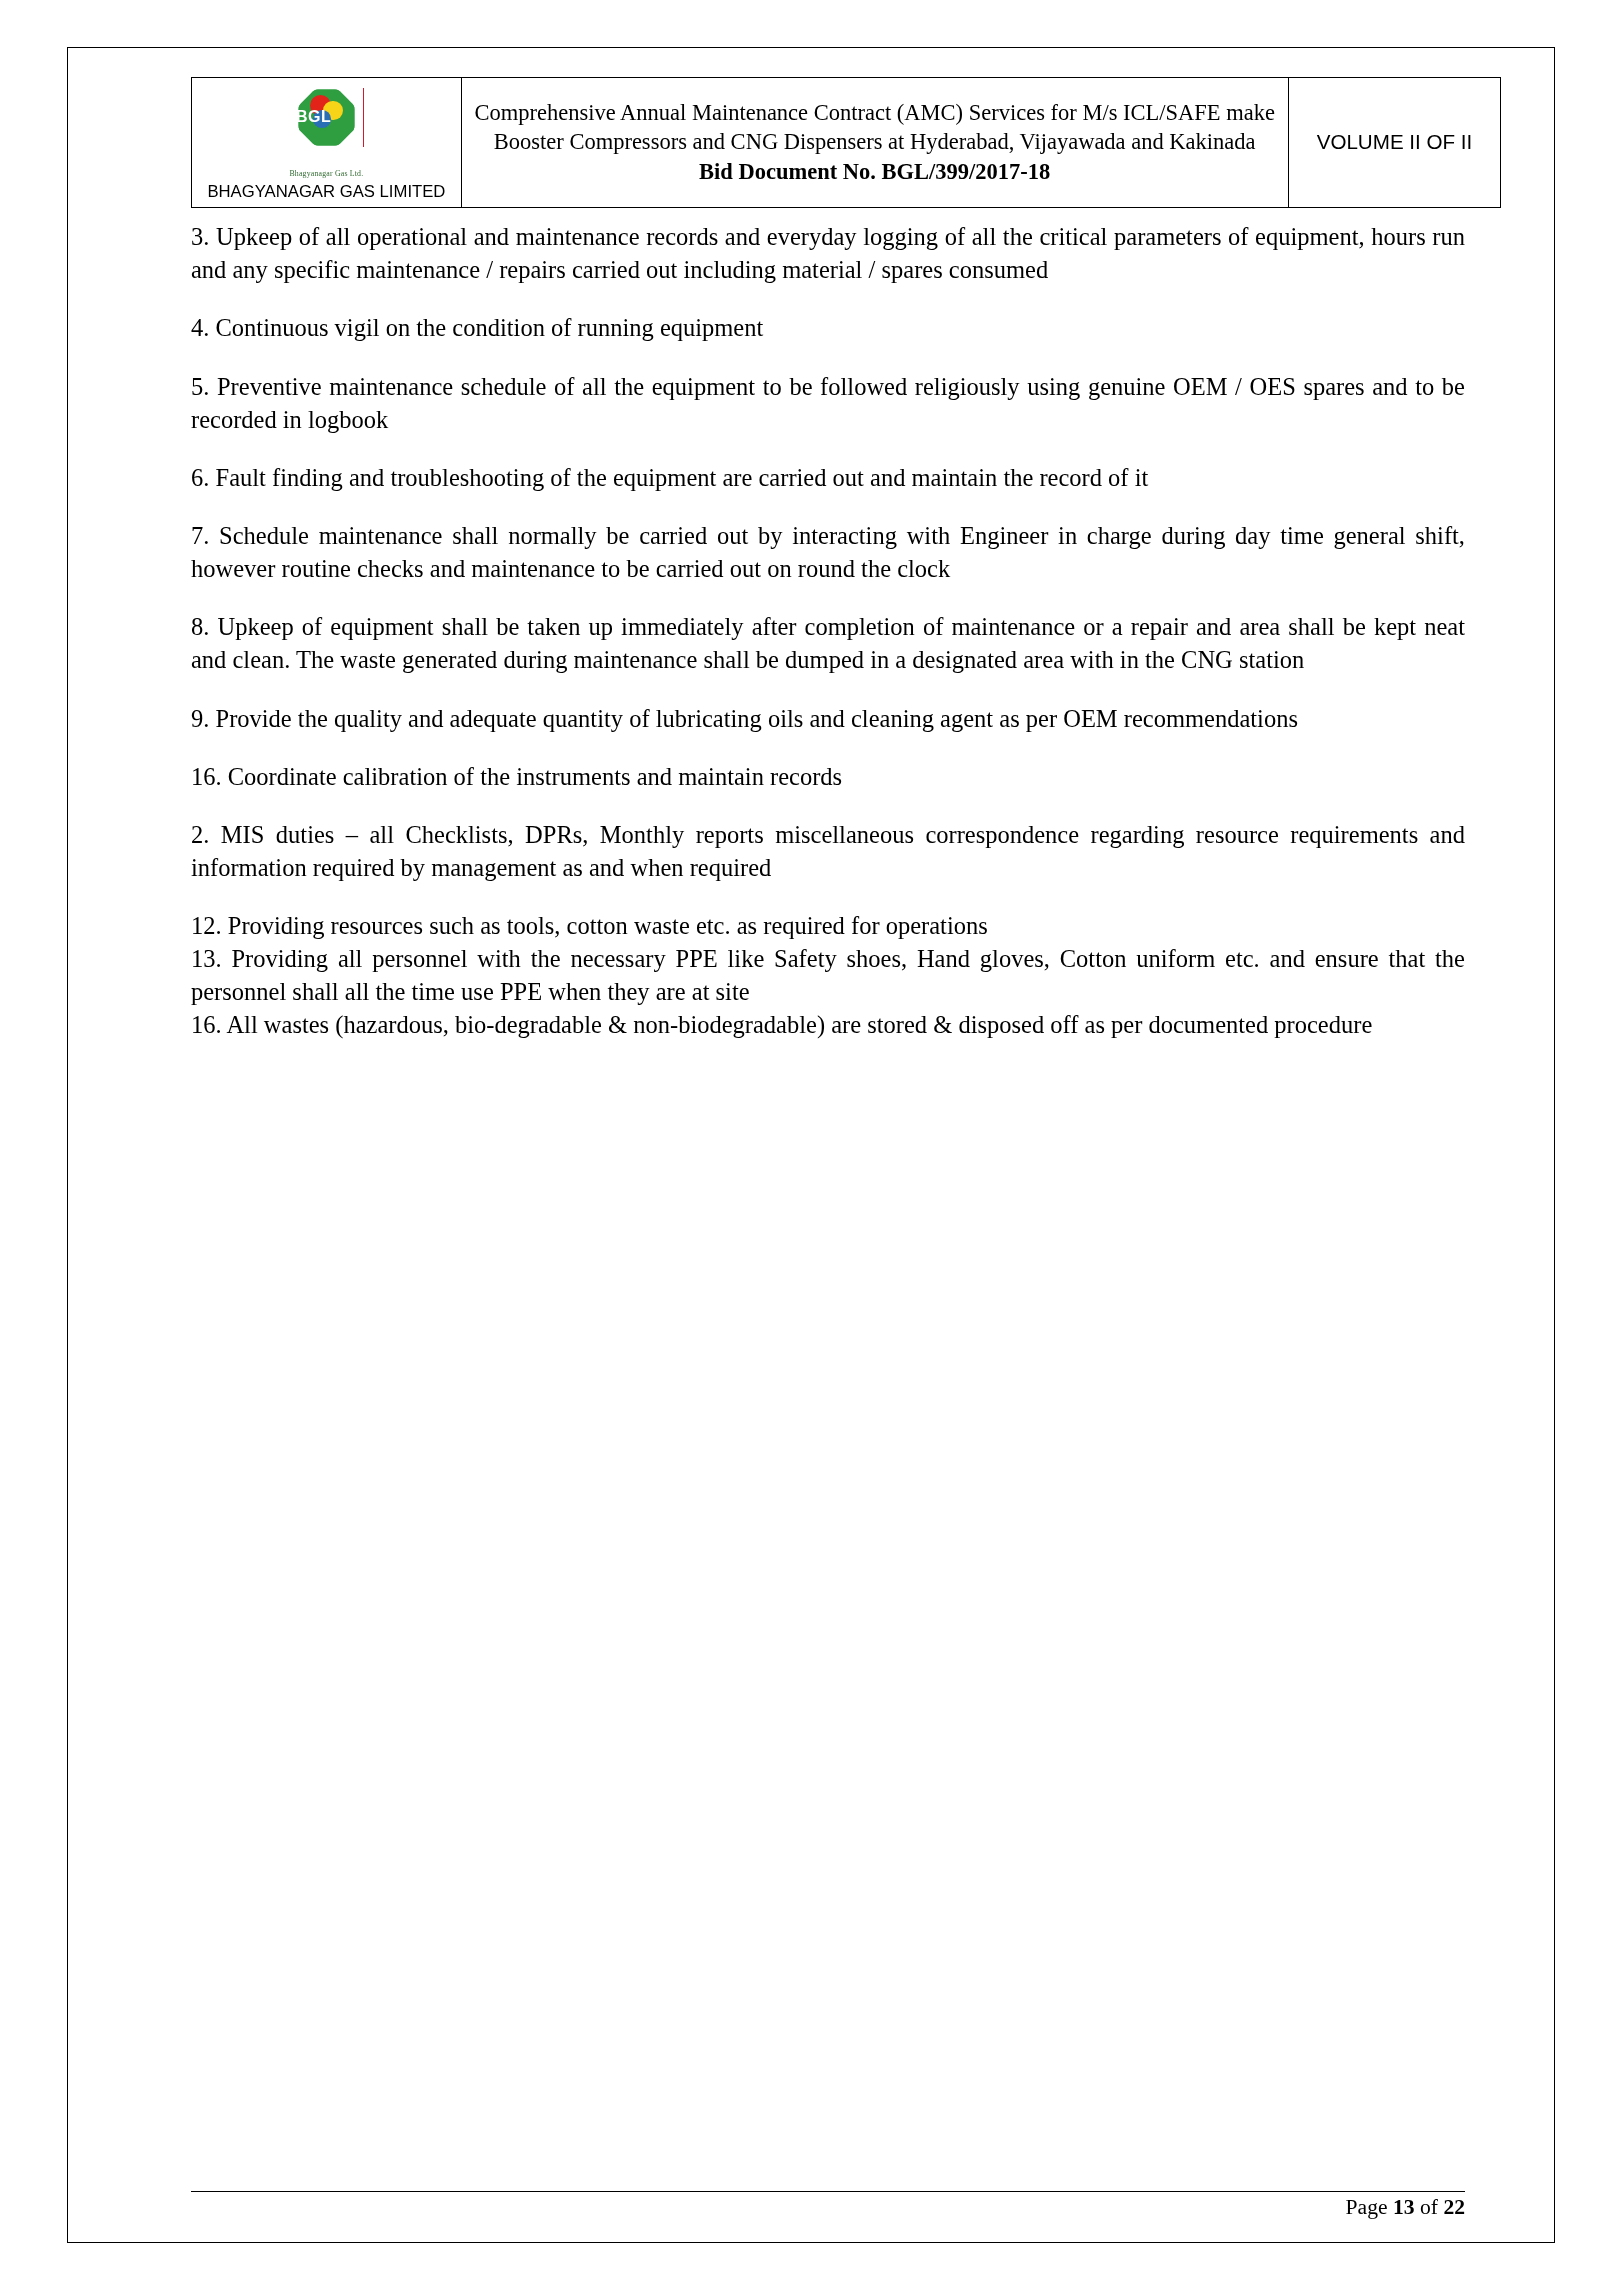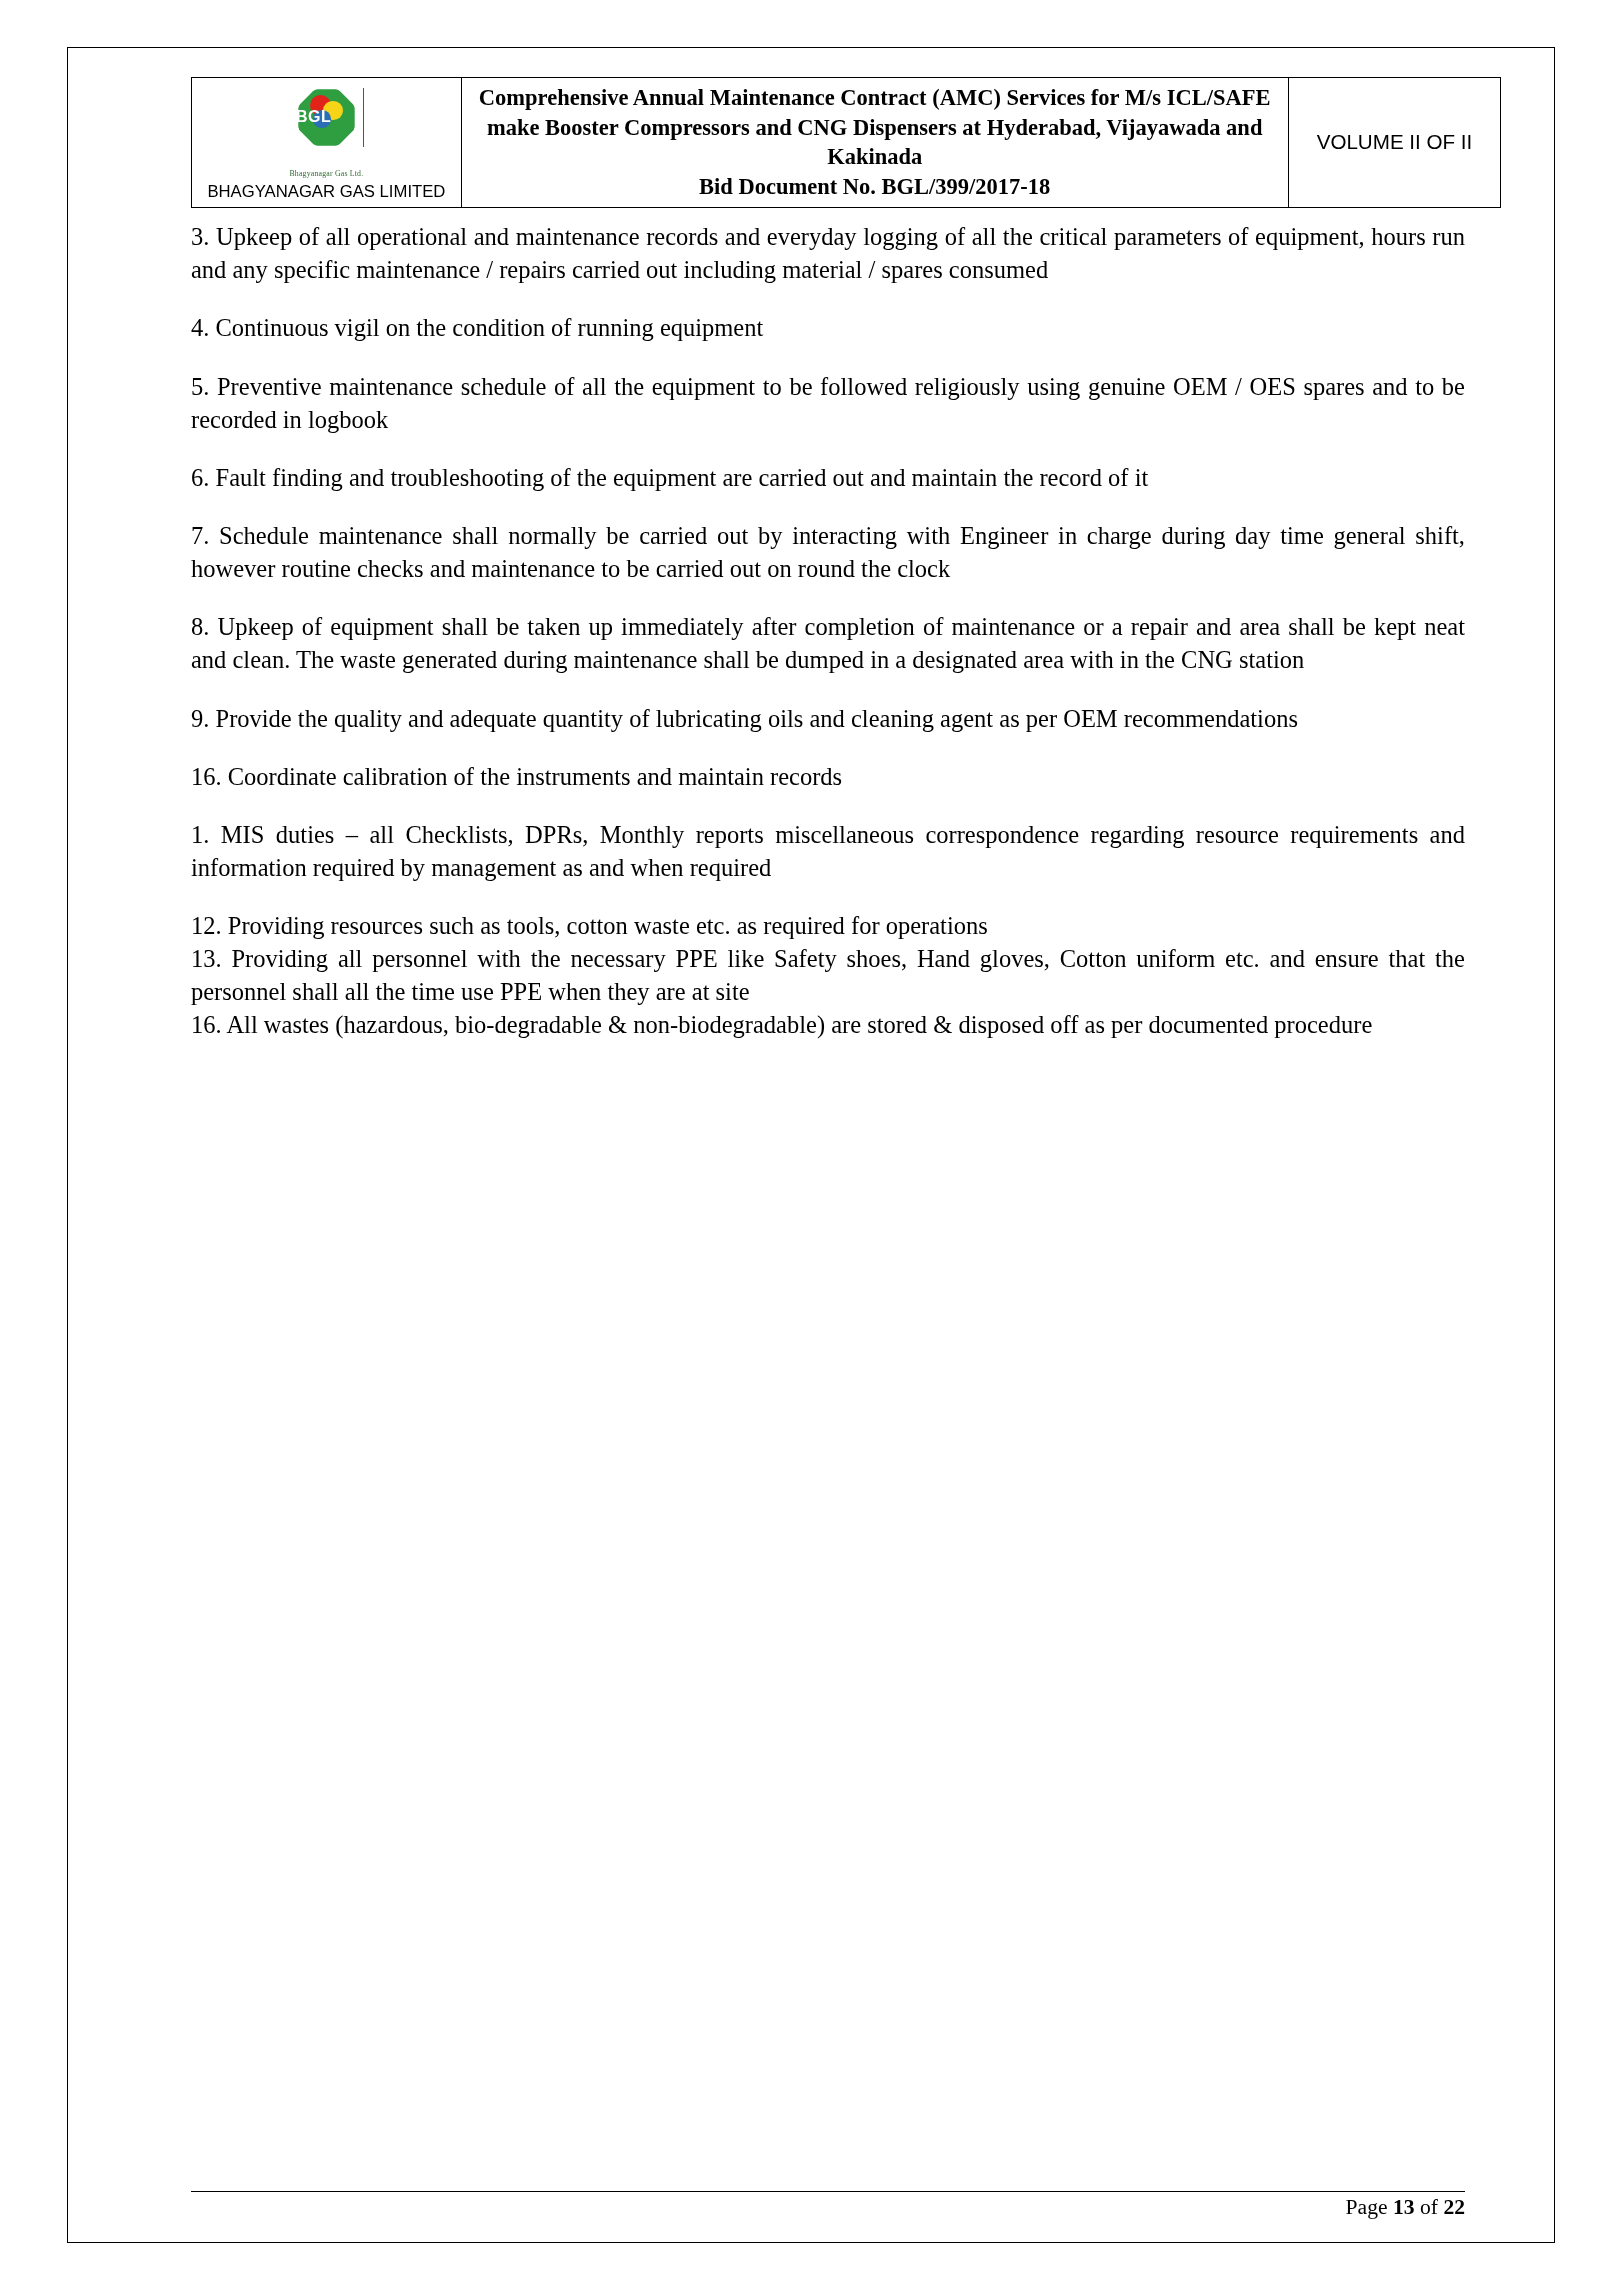--- a/index.html
+++ b/index.html
@@ -142,21 +142,21 @@
   .logo-company {
     font-family: "Liberation Sans", sans-serif;
     font-size: 16.7px;
     line-height: 1.25;
     margin-top: 3.9px;
     text-align: center;
   }
 
   .doc-title {
     font-family: "Liberation Serif", serif;
-    font-weight: bold;
+    font-weight: normal;
     font-size: 22.5px;
     line-height: 1.32;
   }
   .doc-bidno {
     font-family: "Liberation Serif", serif;
     font-weight: bold;
     font-size: 22.5px;
     line-height: 1.32;
   }
   .volume-text {
@@ -244,21 +244,21 @@
 
     <div class="content">
       <p class="para">3. Upkeep of all operational and maintenance records and everyday logging of all the critical parameters of equipment, hours run and any specific maintenance / repairs carried out including material / spares consumed</p>
       <p class="para">4. Continuous vigil on the condition of running equipment</p>
       <p class="para">5. Preventive maintenance schedule of all the equipment to be followed religiously using genuine OEM / OES spares and to be recorded in logbook</p>
       <p class="para">6. Fault finding and troubleshooting of the equipment are carried out and maintain the record of it</p>
       <p class="para">7. Schedule maintenance shall normally be carried out by interacting with Engineer in charge during day time general shift, however routine checks and maintenance to be carried out on round the clock</p>
       <p class="para">8. Upkeep of equipment shall be taken up immediately after completion of maintenance or a repair and area shall be kept neat and clean. The waste generated during maintenance shall be dumped in a designated area with in the CNG station</p>
       <p class="para">9. Provide the quality and adequate quantity of lubricating oils and cleaning agent as per OEM recommendations</p>
       <p class="para">16. Coordinate calibration of the instruments and maintain records</p>
-      <p class="para">1. MIS duties – all Checklists, DPRs, Monthly reports miscellaneous correspondence regarding resource requirements and information required by management as and when required</p>
+      <p class="para">2. MIS duties – all Checklists, DPRs, Monthly reports miscellaneous correspondence regarding resource requirements and information required by management as and when required</p>
       <p class="para tight">12. Providing resources such as tools, cotton waste etc. as required for operations</p>
       <p class="para tight">13. Providing all personnel with the necessary PPE like Safety shoes, Hand gloves, Cotton uniform etc. and ensure that the personnel shall all the time use PPE when they are at site</p>
       <p class="para">16. All wastes (hazardous, bio-degradable &amp; non-biodegradable) are stored &amp; disposed off as per documented procedure</p>
     </div>
   </div>
 
   <div class="footer">
     <span>Page</span>
     <b>13</b>
     <span>of</span>

